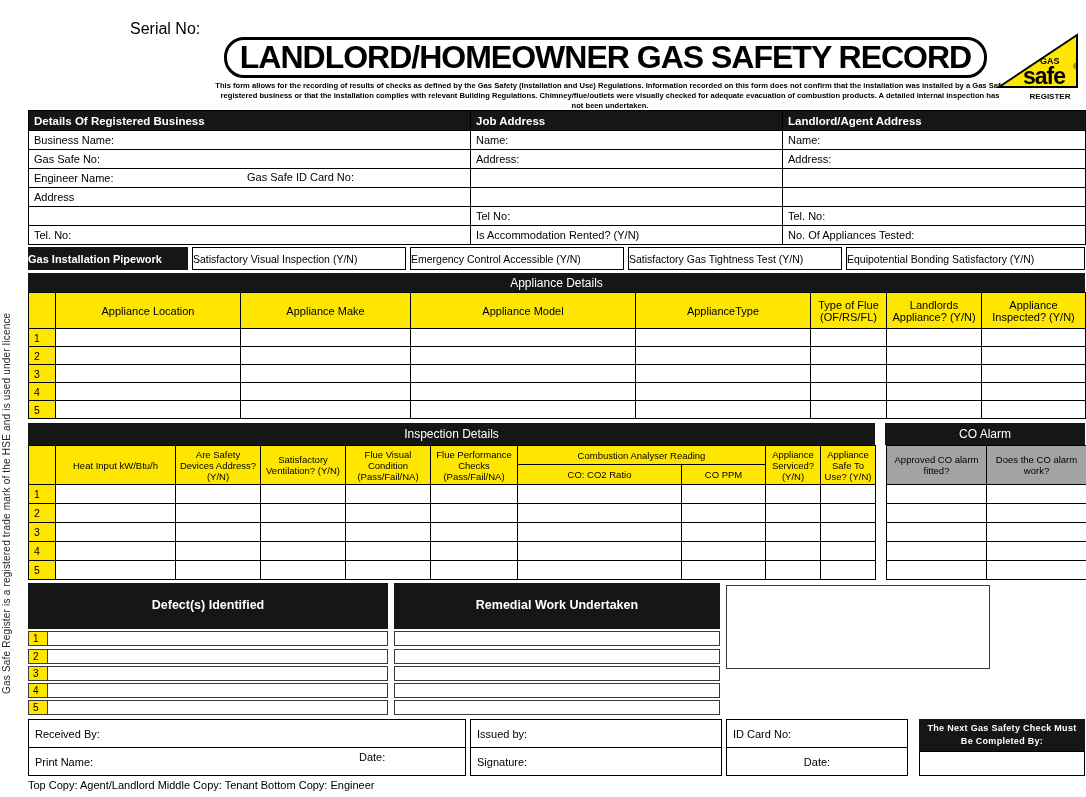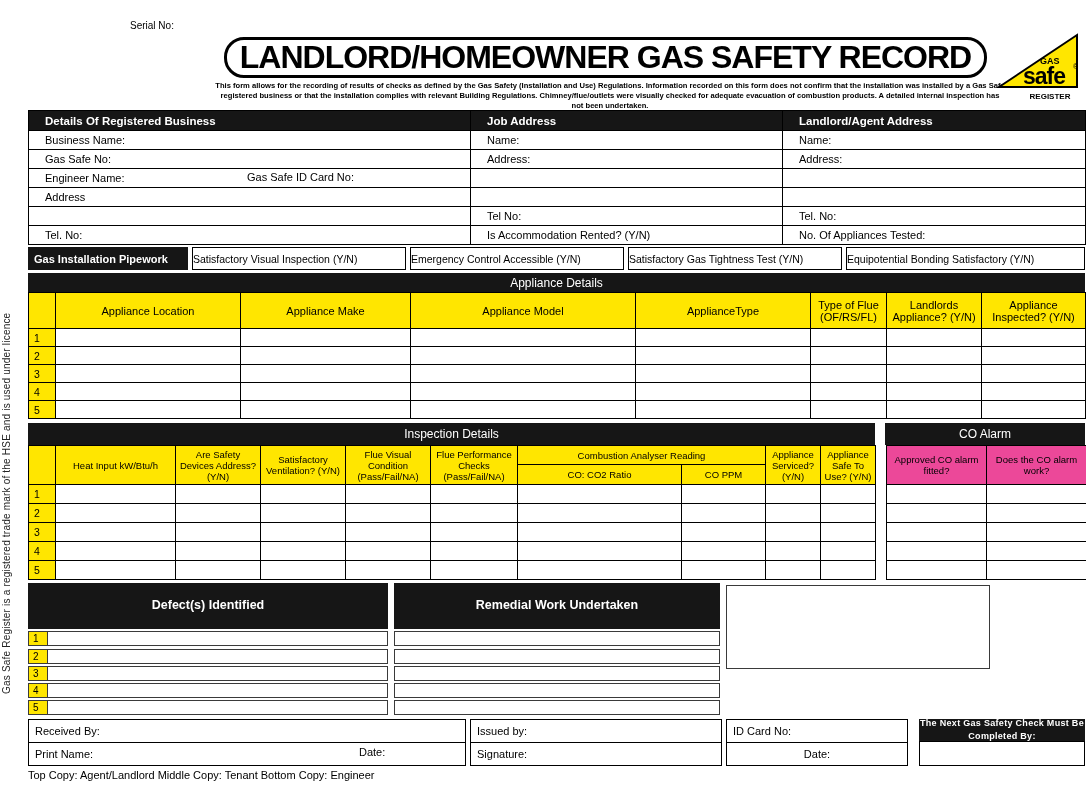--- a/index.html
+++ b/index.html
@@ -1,21 +1,21 @@
 <!DOCTYPE html>
 <html><head>
 <meta charset="utf-8">
 <style>
   * { margin:0; padding:0; box-sizing:border-box; }
   html,body { background:#fff; }
   .page { position:relative; width:1086px; height:797px; background:#fff;
           font-family:"Liberation Sans", sans-serif; color:#000; overflow:hidden; }
 
   
-  .serial { position:absolute; left:130px; top:20px; font-size:10px; }
+  .serial { position:absolute; left:130px; top:20px; font-size:16px; }
   .validity { position:absolute; left:280px; top:23px; width:720px; text-align:center;
               font-size:8px; font-weight:bold; }
   .title-box { position:absolute; left:224px; top:37px; width:763px; height:41px;
                border:3px solid #000; border-radius:20px; display:flex;
                align-items:center; justify-content:center; background:#fff; }
   .title-box h1 { font-size:32px; font-weight:bold; letter-spacing:-1px; white-space:nowrap; }
   .subtitle { position:absolute; left:214px; top:81px; width:792px; text-align:center;
               font-size:7.6px; font-weight:bold; line-height:1.32; }
   .logo { position:absolute; left:996px; top:31px; width:86px; height:74px; }
   .sidenote { position:absolute; left:1px; top:283px; height:440px; width:22px;
@@ -24,29 +24,29 @@
 
   
   table { border-collapse:collapse; table-layout:fixed; }
   td, th { border:1px solid #000; overflow:hidden; }
   .bar { background:#161616; color:#fff; font-weight:normal; font-size:12px;
          display:flex; align-items:center; justify-content:center; }
   .form { position:absolute; left:28px; top:110px; width:1057px; }
 
   
   .addr { width:1057px; }
-  .addr td { height:19px; font-size:11px; padding:0 16px; vertical-align:middle; }
+  .addr td { height:19px; font-size:11px; padding:0 5px; vertical-align:middle; }
   .addr td.hdr { background:#161616; color:#fff; font-weight:bold; font-size:11.5px; height:20px; }
   .engineer-cell { position:relative; }
   .engineer-cell .idcard { position:absolute; left:218px; top:2px; }
 
   
   .pipework { display:flex; margin-top:2px; height:23px; }
   .pw-label { width:160px; background:#161616; color:#fff; font-weight:bold; font-size:11px;
-              display:flex; align-items:center; padding-left:6px; }
+              display:flex; align-items:center; }
   .pw-cell { border:1px solid #000; font-size:10.5px; display:flex; align-items:center;
              margin-left:4px; background:#fff; }
 
   
   .appliance-bar { margin-top:3px; height:19px; }
   .appliance { width:1057px; }
   .appliance th { background:#ffe600; font-size:11px; font-weight:normal; height:36px;
                   padding:1px 3px; text-align:center; vertical-align:middle; }
   .appliance td { height:18px; background:#fff; }
   .numcell { background:#ffe600 !important; font-size:10.5px; text-align:left;
@@ -57,21 +57,21 @@
   .insp-bar-main { width:847px; height:22px; }
   .co-bar { width:200px; height:22px; margin-left:10px; }
   .insp-tables { display:flex; }
   .insp { width:847px; }
   .insp th { background:#ffe600; font-size:9.5px; font-weight:normal; padding:1px 2px;
              text-align:center; vertical-align:middle; }
   .insp thead tr:first-child { height:19px; }
   .insp thead tr:nth-child(2) { height:20px; }
   .insp td { height:19px; background:#fff; }
   .co-table { width:200px; margin-left:10px; }
-  .co-table th { background:#ec4899; font-size:9.5px; font-weight:normal; height:39px;
+  .co-table th { background:#a3a3a3; font-size:9.5px; font-weight:normal; height:39px;
                  padding:1px 4px; text-align:center; vertical-align:middle; }
   .co-table td { height:19px; background:#fff; }
 
   
   .defects-row { display:flex; margin-top:3px; }
   .dcol1 { width:360px; }
   .dcol2 { width:91px; margin-left:5px; }
   .dcol3 { width:326px; margin-left:6px; }
   .dcol4 { width:264px; margin-left:6px; }
   .dhead { background:#161616; color:#fff; font-weight:bold; height:46px; display:flex;
@@ -88,23 +88,23 @@
   
   .signoff { display:flex; margin-top:4px; }
   .sig-a { width:438px; }
   .sig-b { width:252px; margin-left:4px; }
   .sig-c { width:182px; margin-left:4px; }
   .sig-a td, .sig-b td, .sig-c td { height:21px; font-size:11px; padding:0 6px; vertical-align:middle; }
   .printname-cell { position:relative; }
   .printname-cell .datelbl { position:absolute; left:330px; top:3px; }
   .center { text-align:center; }
   .sig-d { width:166px; margin-left:auto; }
-  .next-head { background:#161616; color:#fff; font-size:9px; font-weight:bold; height:22px;
+  .next-head { background:#161616; color:#fff; font-size:9px; font-weight:bold; height:32px;
                display:flex; align-items:center; justify-content:center; text-align:center;
-               line-height:1.5; padding:0 0; letter-spacing:.3px; }
+               line-height:1.5; padding:0 8px; letter-spacing:.3px; }
   .next-box { border:1px solid #000; height:25px; background:#fff; }
 
   .footer { margin-top:3px; font-size:11px; }
 </style>
 </head>
 <body>
 
 <div class="page">
 
   <div class="serial">Serial No:</div>

